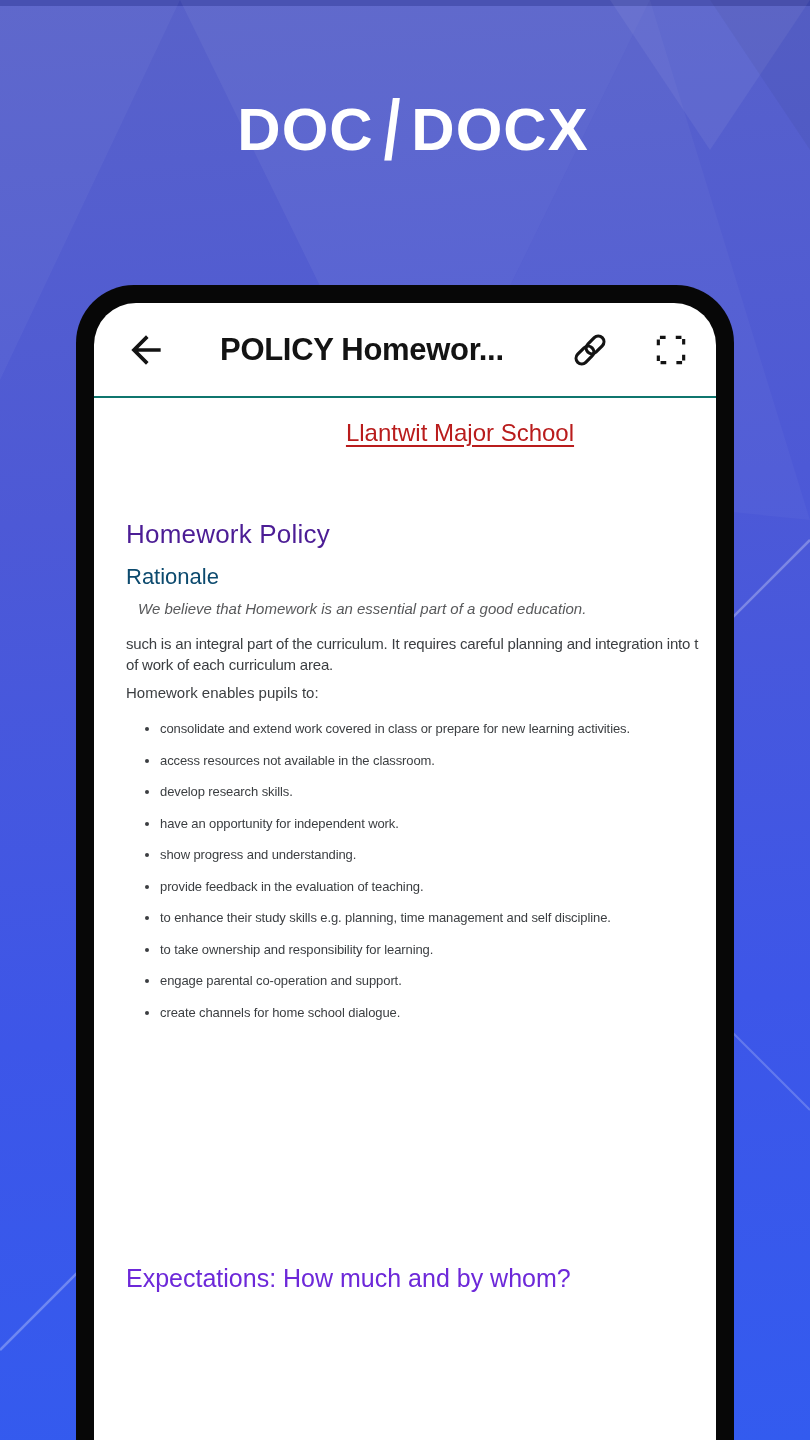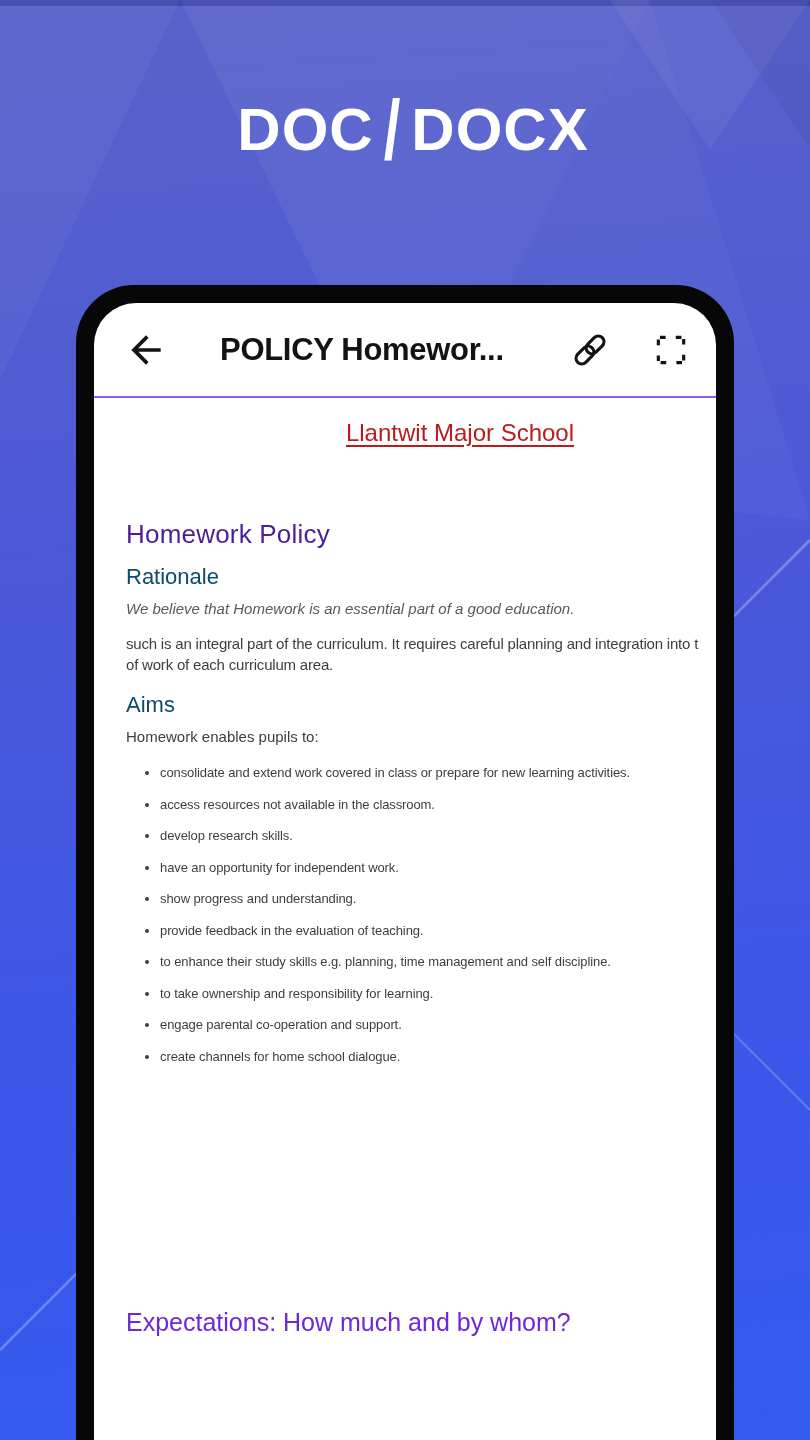--- a/index.html
+++ b/index.html
@@ -30,21 +30,21 @@
     padding:18px 18px 0 18px;box-sizing:border-box;
   }
   .screen{
     position:relative;width:100%;height:100%;
     background:#ffffff;border-radius:42px 42px 0 0;
     overflow:hidden;
   }
   
   .appbar{
     position:relative;height:93px;
-    border-bottom:2px solid #8b5cf6;
+    border-bottom:2px solid #0f766e;
   }
   .appbar .back{
     position:absolute;left:30px;top:50%;transform:translateY(-50%);
     width:44px;height:44px;border:none;background:none;padding:0;cursor:pointer;
   }
   .appbar .bar-title{
     position:absolute;left:126px;top:50%;transform:translateY(-50%);
     font-size:31px;font-weight:700;color:#131313;letter-spacing:-0.3px;
     white-space:nowrap;
   }
@@ -66,21 +66,21 @@
   }
   .doc-h1{
     margin:70px 0 0 0;font-size:26px;font-weight:500;
     color:#4c1d95;line-height:34px;letter-spacing:0.2px;
   }
   .doc-h2{
     margin:12px 0 0 0;font-size:22px;font-weight:500;
     color:#0c4a6e;line-height:28px;
   }
   .quote{
-    margin:8px 0 0 0;font-style:italic;color:#58595b;
+    margin:8px 0 0 12px;font-style:italic;color:#58595b;
     font-size:15px;line-height:20px;
   }
   .para{margin-top:16px;font-size:15px;line-height:21px;letter-spacing:-0.2px;}
   .para .line{white-space:nowrap;}
   .para2{margin-top:14px;}
   .aims-h{margin-top:16px;}
   .intro{margin:8px 0 0 0;font-size:15px;line-height:20px;}
   ul.aims-list{
     margin:16px 0 0 0;padding:0 0 0 34px;
     font-size:13px;list-style:disc;
@@ -147,21 +147,20 @@
       <h3 class="doc-h2">Rationale</h3>
 
       <p class="quote">We believe that Homework is an essential part of a good education.</p>
 
 
       <div class="para para2">
         <div class="line">such is an integral part of the curriculum. It requires careful planning and integration into t</div>
         <div class="line">of work of each curriculum area.</div>
       </div>
 
-      <h3 class="doc-h2 aims-h">Aims</h3>
 
       <p class="intro">Homework enables pupils to:</p>
 
       <ul class="aims-list">
         <li>consolidate and extend work covered in class or prepare for new learning activities.</li>
         <li>access resources not available in the classroom.</li>
         <li>develop research skills.</li>
         <li>have an opportunity for independent work.</li>
         <li>show progress and understanding.</li>
         <li>provide feedback in the evaluation of teaching.</li>

